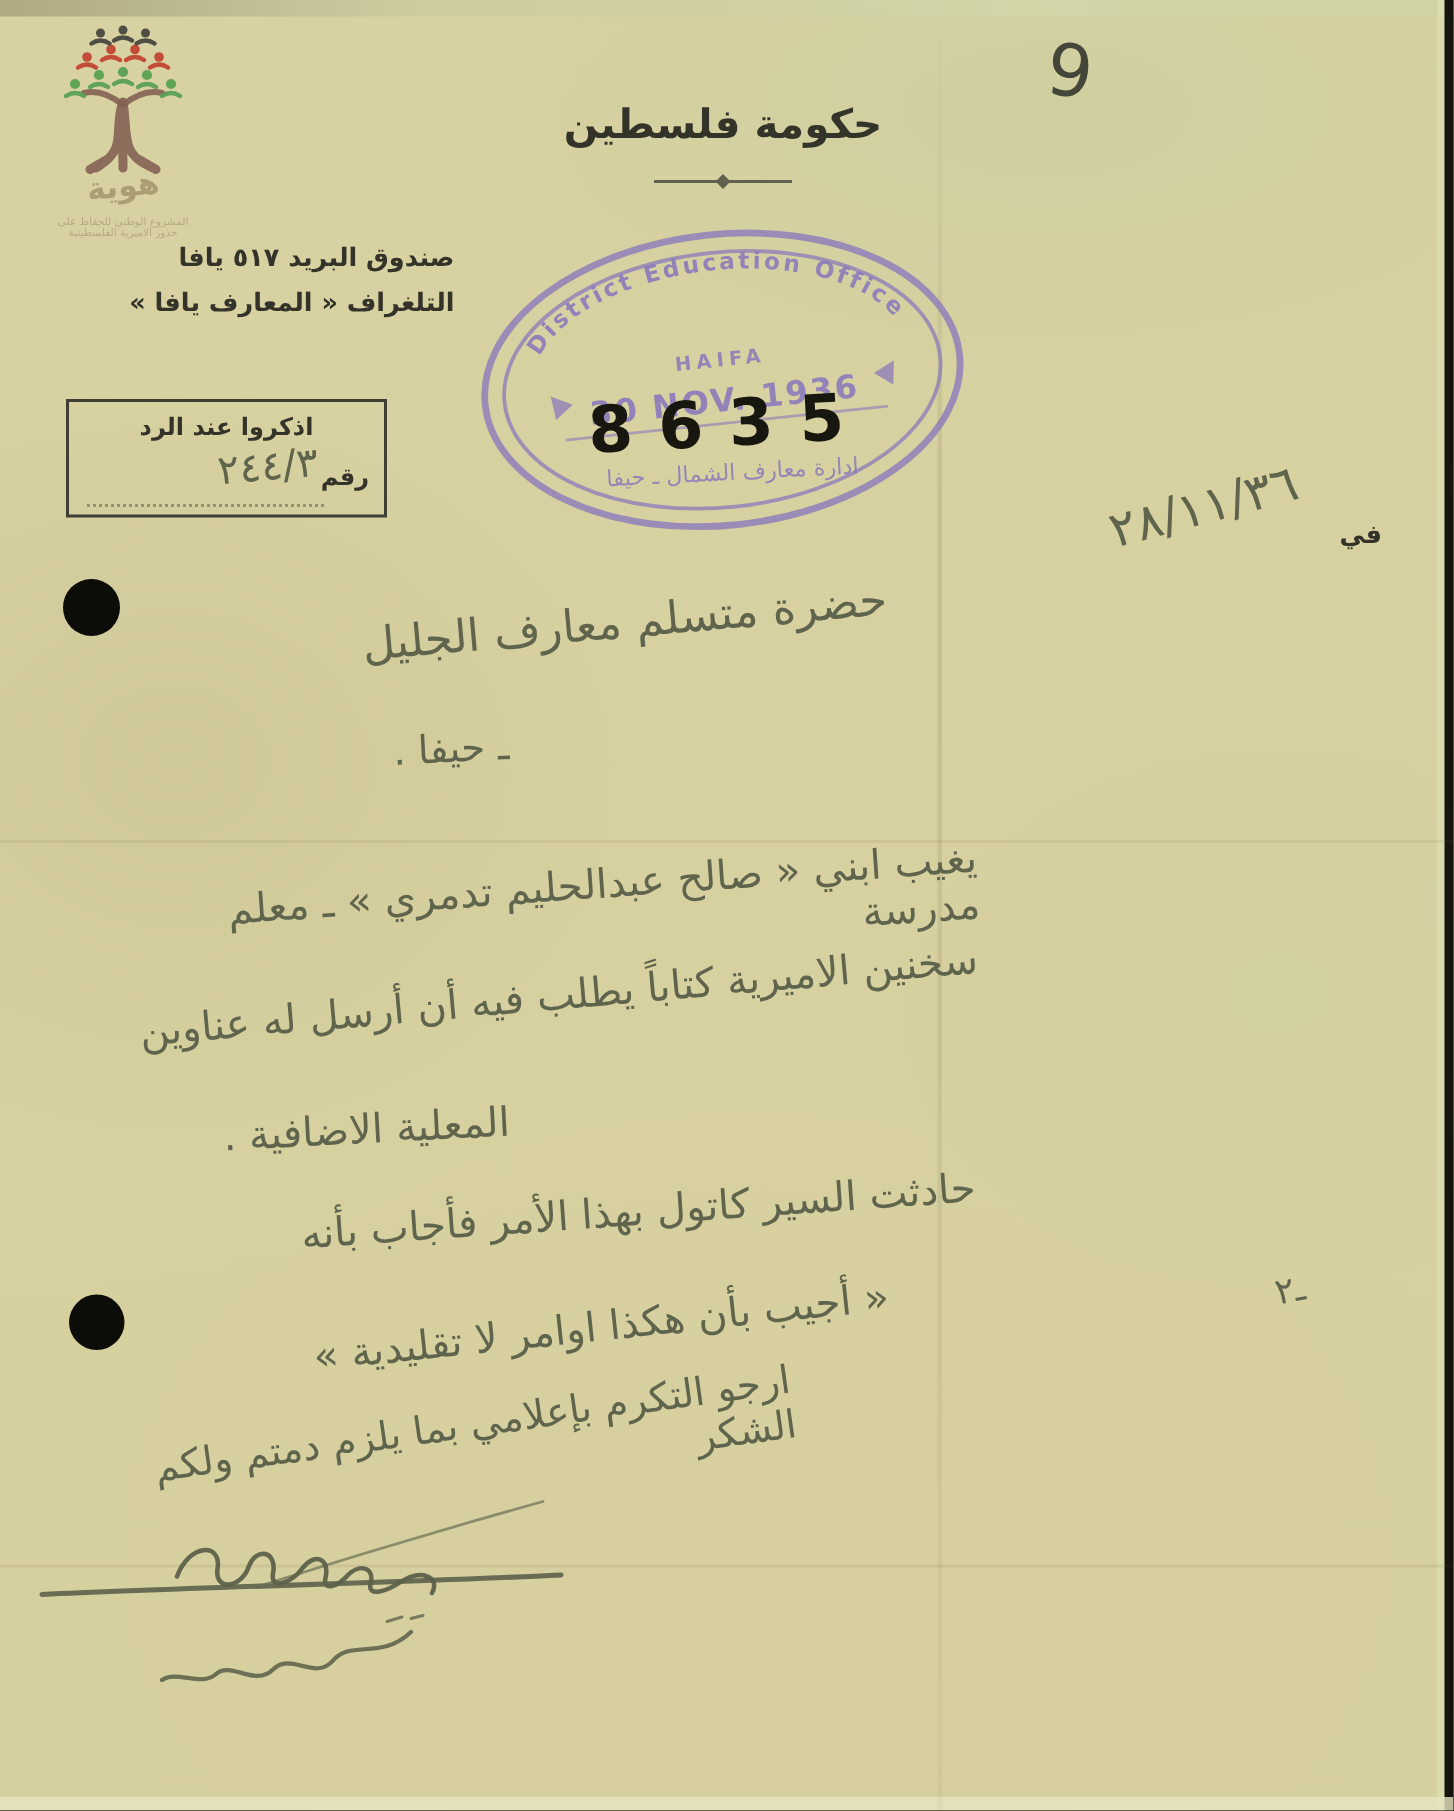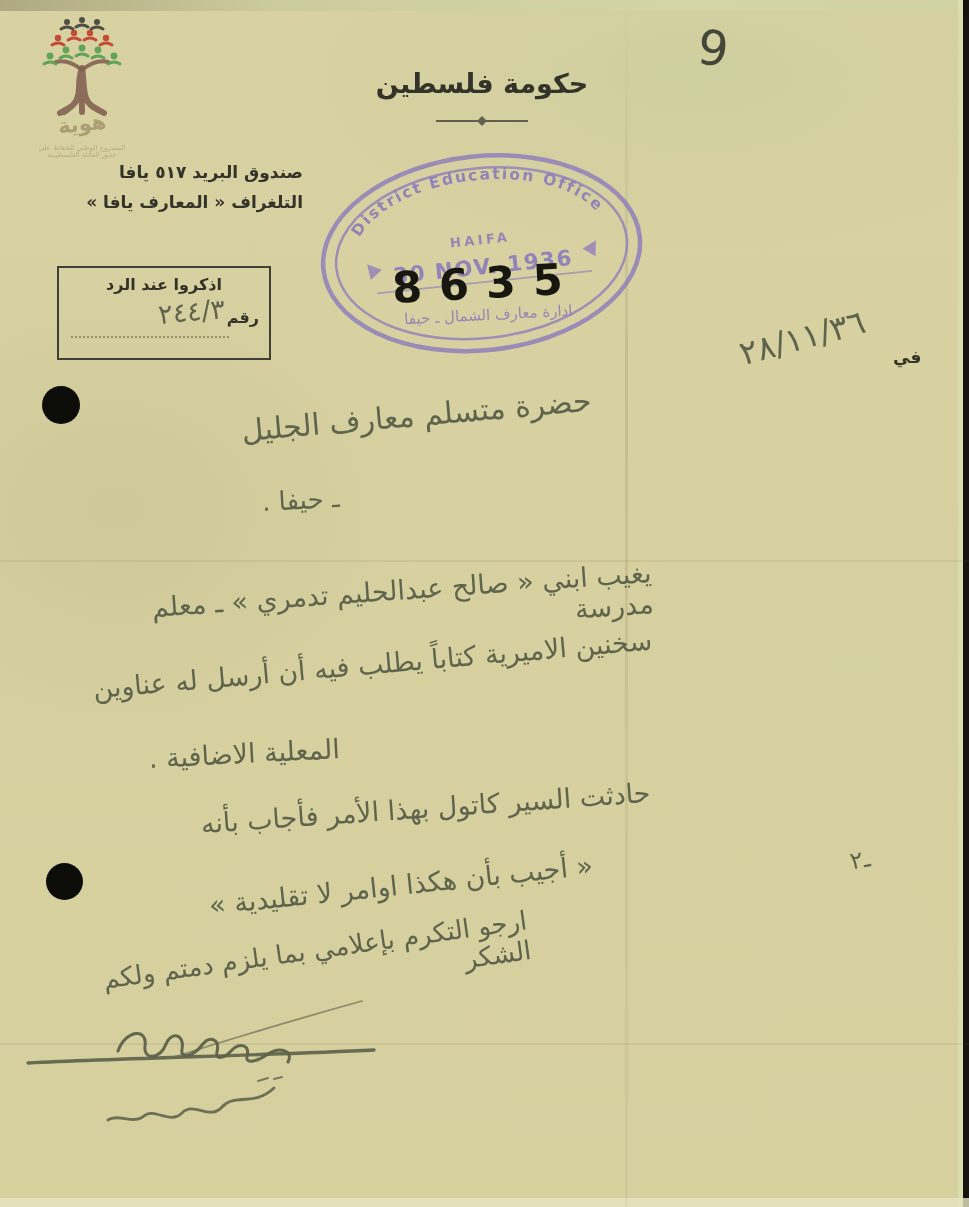--- a/index.html
+++ b/index.html
@@ -21,21 +21,21 @@
   .edge-bottom{left:0;right:0;bottom:0;height:9px;background:#e7e3c2;opacity:.8;}
   .crease-v{top:0;bottom:0;width:3px;background:linear-gradient(rgba(108,102,68,0),rgba(108,102,68,.17) 30%,rgba(108,102,68,.06));}
   .crease-h{left:0;right:0;height:2px;background:rgba(108,102,68,.10);}
   
   .print{color:#34332a;}
   .gov-title{left:352px;top:68px;width:260px;text-align:center;font-size:27px;font-weight:bold;direction:rtl;}
   .divider{height:2px;background:#45443a;opacity:.8;position:relative;}
   .divider::after{content:"";position:absolute;left:50%;top:50%;width:7px;height:7px;background:#45443a;transform:translate(-50%,-50%) rotate(45deg);}
   .gov-divider{left:436px;top:120px;width:92px;}
   .left-block{left:78px;top:158px;width:225px;direction:rtl;text-align:right;font-size:17px;font-weight:bold;line-height:1.75;}
-  .reply-box{left:57px;top:266px;width:214px;height:94px;border:2px solid #403f34;box-sizing:border-box;direction:rtl;}
+  .reply-box{left:44px;top:266px;width:214px;height:79px;border:2px solid #403f34;box-sizing:border-box;direction:rtl;}
   .reply-instruction{width:100%;text-align:center;margin-top:7px;font-size:16px;font-weight:bold;color:#34332a;}
   .reply-row{position:relative;height:52px;}
   .reply-number-label{position:absolute;right:10px;top:14px;font-size:16px;font-weight:bold;color:#34332a;}
   .reply-number-value{position:absolute;right:44px;top:2px;font-size:27px;color:#5b6050;transform:rotate(-5deg);letter-spacing:2px;}
   .reply-dots{position:absolute;right:40px;left:12px;bottom:8px;border-bottom:2px dotted rgba(100,98,75,.55);}
   .right-block{left:688px;top:158px;width:246px;text-align:center;direction:rtl;font-weight:bold;}
   .rb-dept{font-size:21px;}
   .rb-divider{width:72px;margin:9px auto 8px auto;}
   .rb-office{font-size:20px;margin-top:2px;}
   .rb-district{font-size:20px;margin-top:9px;}
@@ -105,21 +105,21 @@
 
       <g fill="#3b3b38" opacity=".95">
         <circle cx="47" cy="6" r="3"></circle>
           <circle cx="62" cy="4" r="3"></circle>
           <circle cx="77" cy="6" r="3"></circle>
         <path d="M41,13 q6,-4 12,0 M56,11 q6,-4 12,0 M71,13 q6,-4 12,0" stroke="#3b3b38" stroke-width="3" fill="none" stroke-linecap="round"></path>
       </g>
     </svg>
     <div class="wm-name">هوية</div>
     <div class="wm-sub wm-sub1">المشروع الوطني للحفاظ على</div>
-    <div class="wm-sub wm-sub2">جذور العائلة الفلسطينية</div>
+    <div class="wm-sub wm-sub2">جذور الاميرية الفلسطينية</div>
   </div>
 
   <div class="abs hand corner-number">9</div>
 
   <div class="abs print gov-title">حكومة فلسطين</div>
   <div class="abs divider gov-divider"></div>
 
   <div class="abs print left-block">
     <div>صندوق البريد ٥١٧ يافا</div>
     <div>التلغراف « المعارف يافا »</div>

